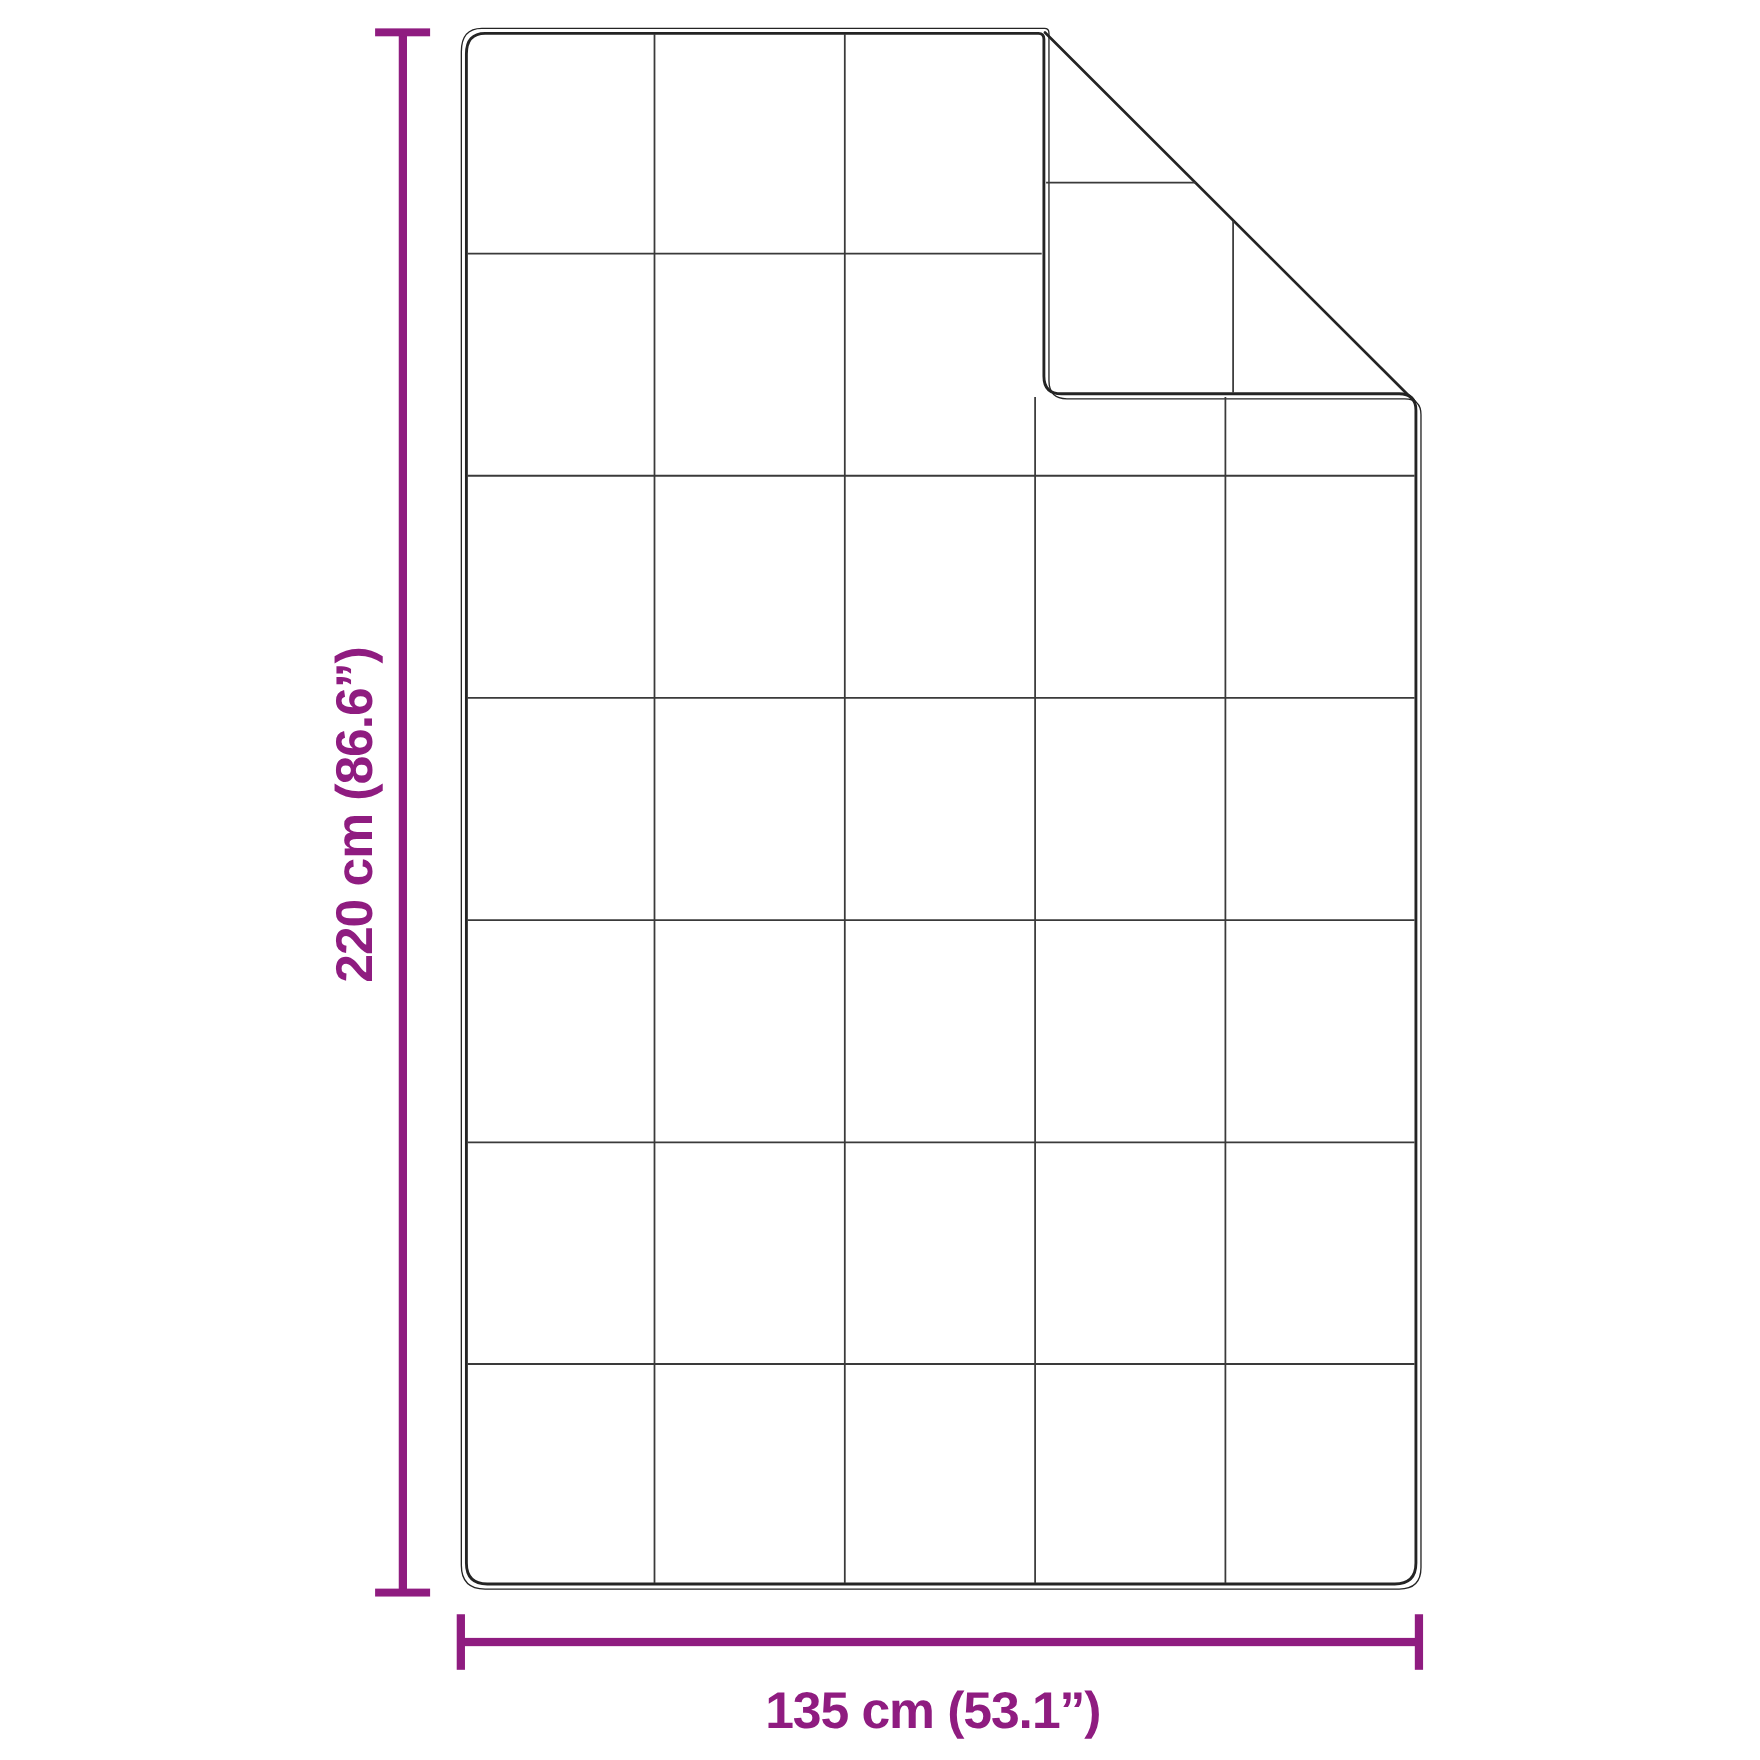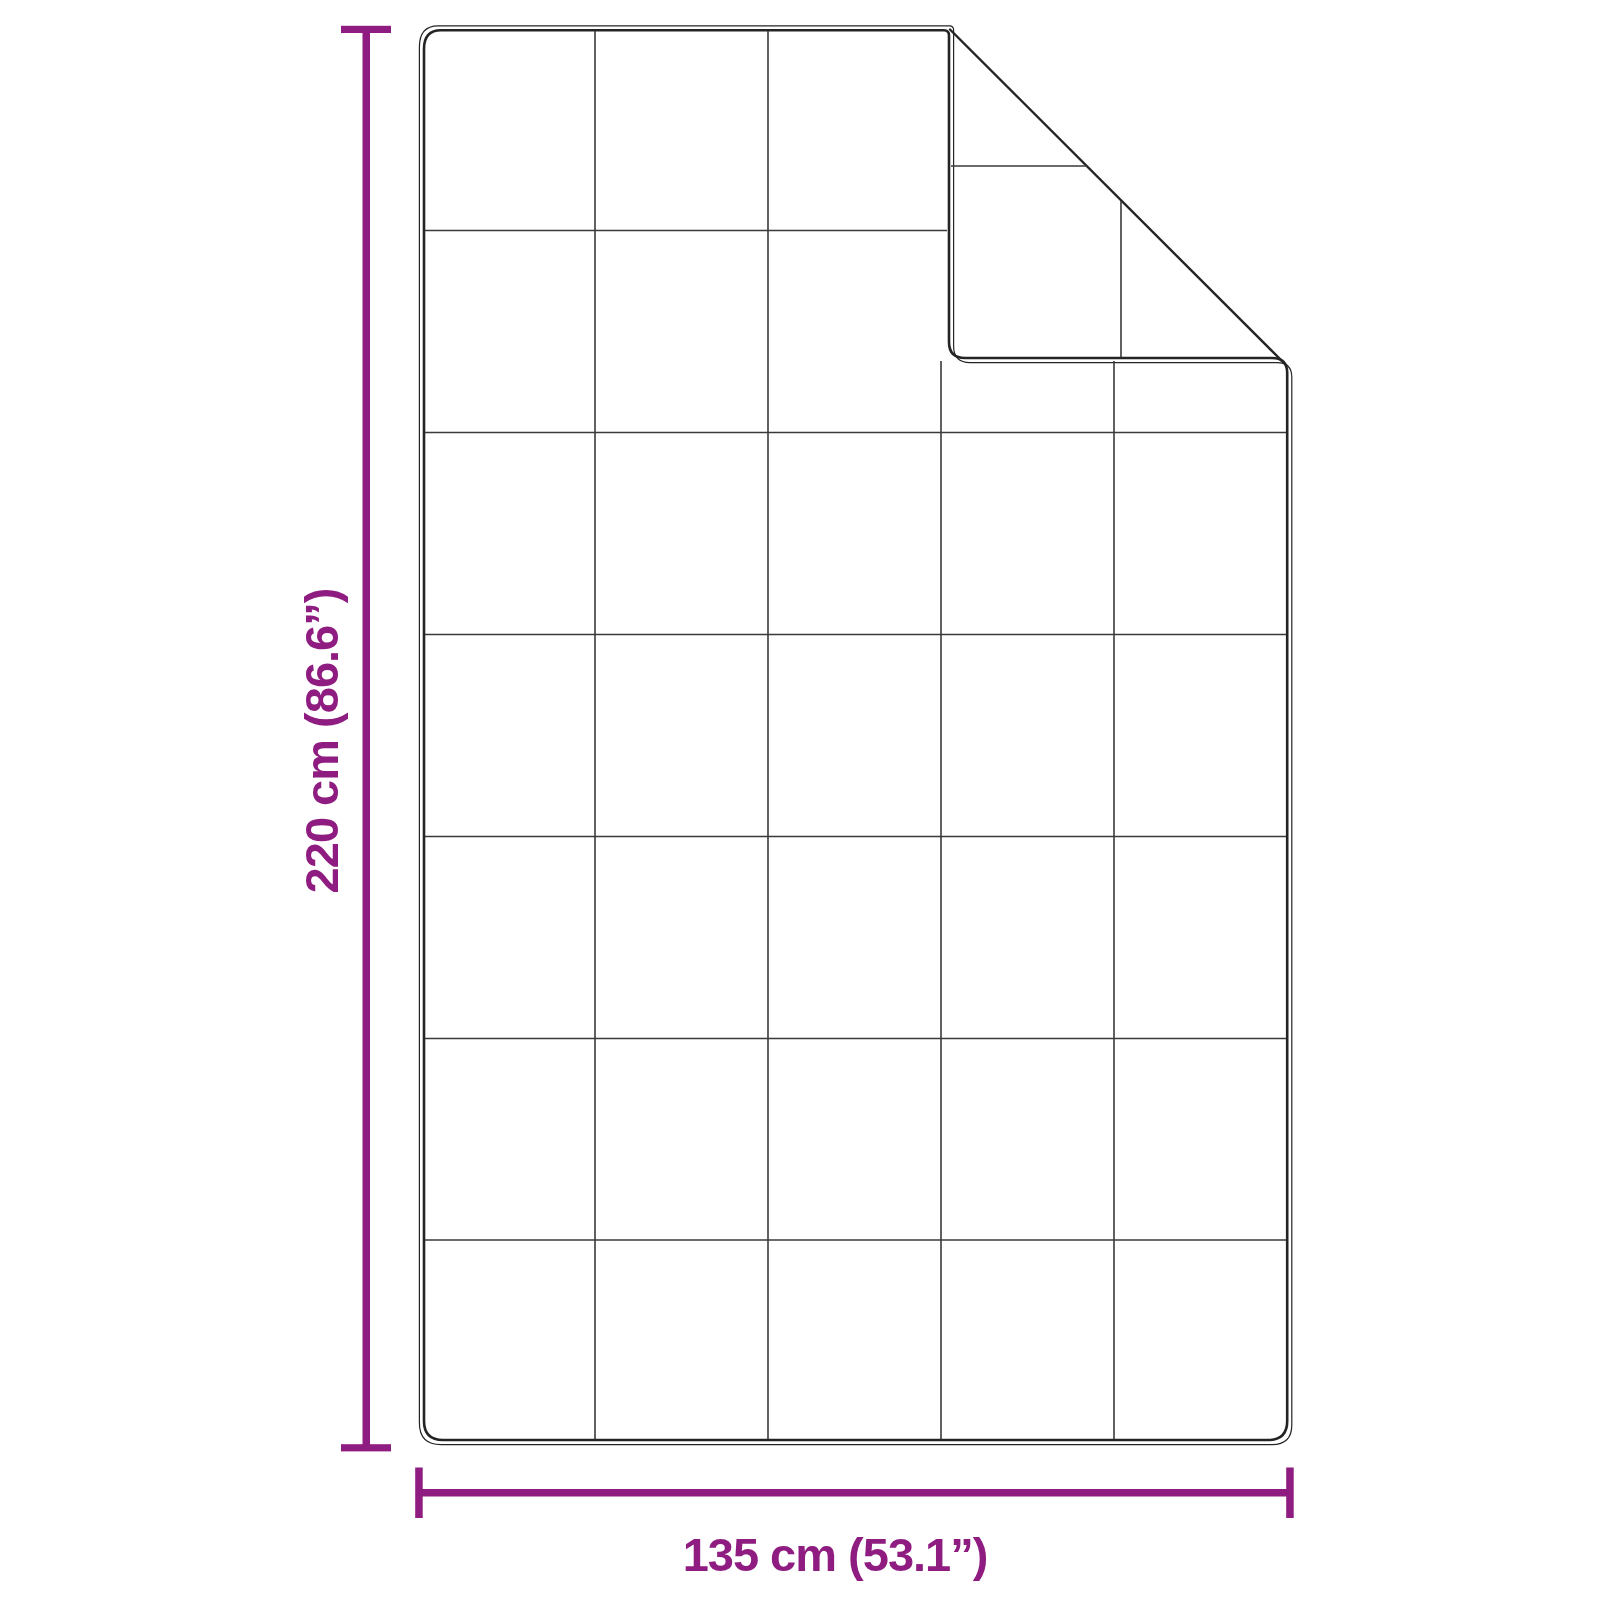--- a/index.html
+++ b/index.html
@@ -26,21 +26,21 @@
     color:var(--accent);
     font-weight:bold;
     font-size:47px;
     letter-spacing:-1px;
     line-height:56px;
     height:56px;
     text-align:center;
     white-space:nowrap;
   }
   .dim-label.horizontal{
-    left:335px;
+    left:348px;
     top:1527px;
     width:1000px;
   }
   .dim-label.vertical{
     left:-178px;
     top:713px;
     width:1000px;
     transform:rotate(-90deg);
     transform-origin:center center;
   }

